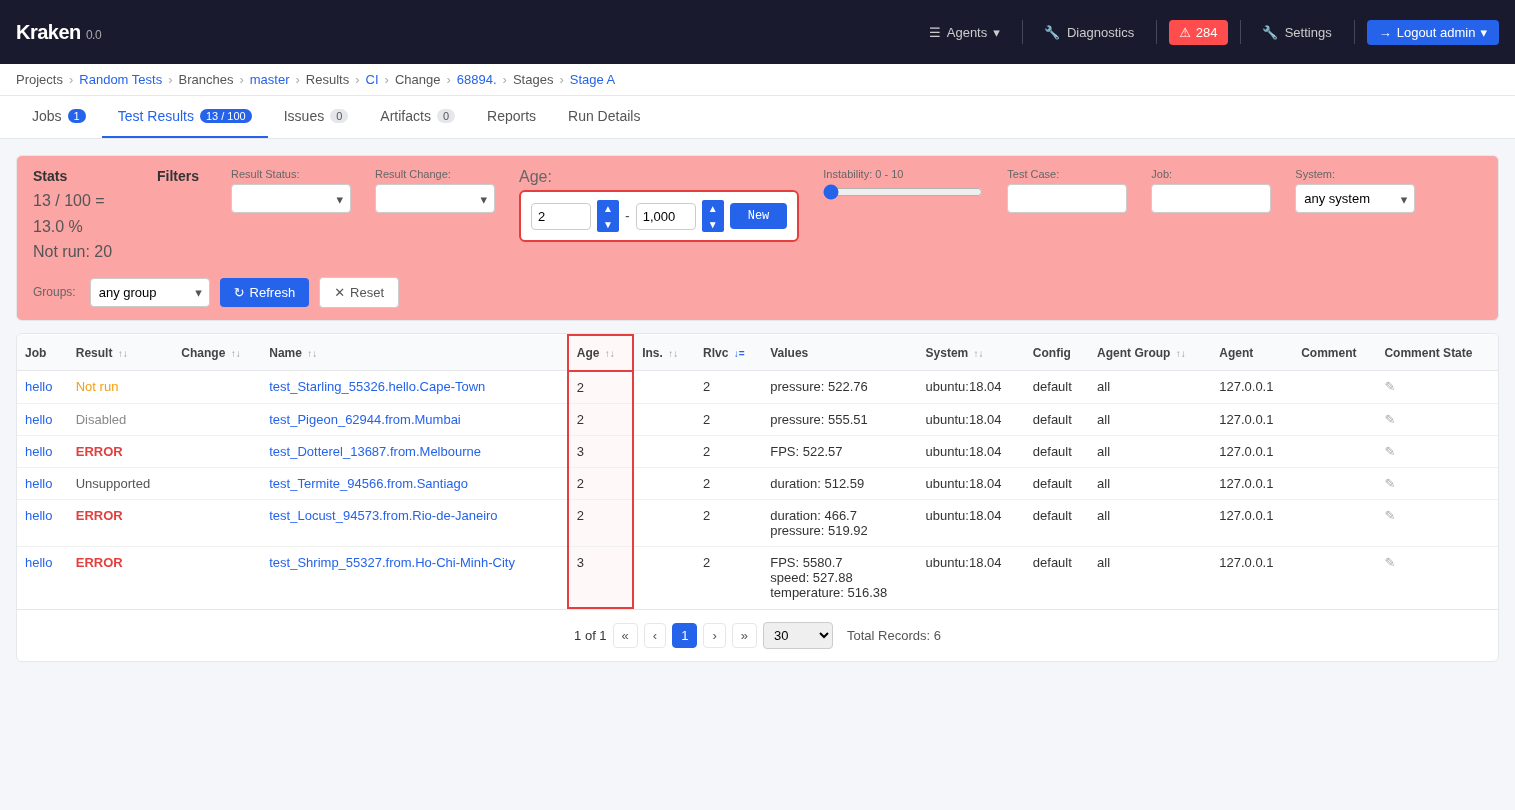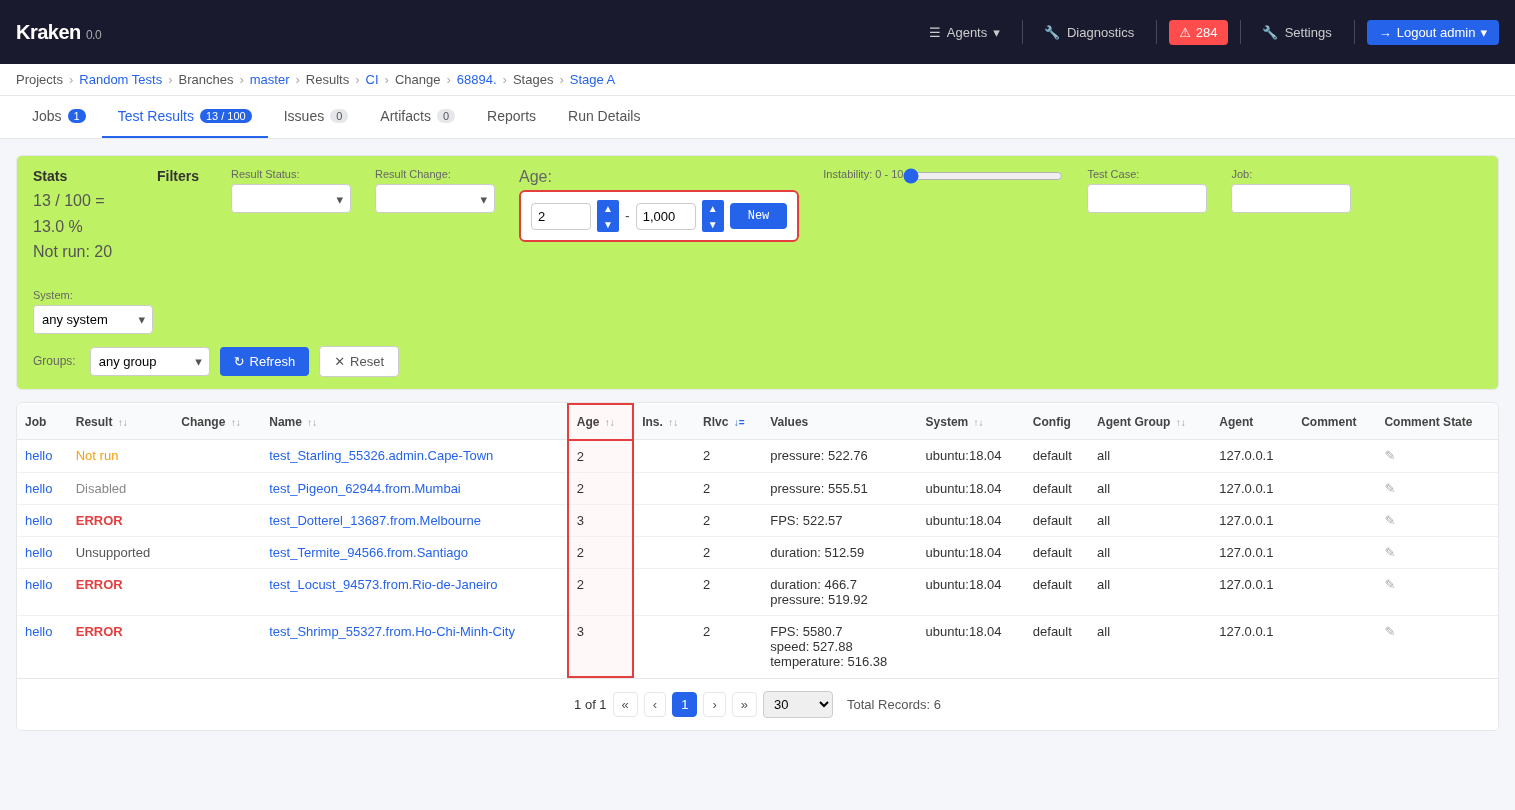--- a/index.html
+++ b/index.html
@@ -25,21 +25,21 @@
     .tabs { background: #fff; padding: 0 16px; display: flex; align-items: center; gap: 0; border-bottom: 1px solid #e5e7eb; }
     .tab { padding: 12px 16px; cursor: pointer; color: #555; border-bottom: 2px solid transparent; font-size: 14px; display: flex; align-items: center; gap: 6px; }
     .tab.active { color: #2563eb; border-bottom: 2px solid #2563eb; font-weight: 500; }
     .tab-badge { background: #2563eb; color: #fff; border-radius: 10px; padding: 1px 6px; font-size: 11px; }
     .tab-badge-gray { background: #e5e7eb; color: #555; border-radius: 10px; padding: 1px 6px; font-size: 11px; }
 
     
     .main { padding: 16px; background: #f5f6fa; min-height: calc(100vh - 140px); }
 
     
-    .filters-row { background: #bef264; border: 1px solid #e5e7eb; border-radius: 6px; padding: 12px 16px; margin-bottom: 12px; }
+    .filters-row { background: #fca5a5; border: 1px solid #e5e7eb; border-radius: 6px; padding: 12px 16px; margin-bottom: 12px; }
     .filters-top { display: flex; align-items: flex-start; gap: 24px; flex-wrap: wrap; }
     .stats-block { min-width: 100px; }
     .stats-title { font-weight: 600; font-size: 14px; margin-bottom: 4px; }
     .stats-val { font-size: 16px; color: #555; line-height: 1.6; }
     .filters-label { font-size: 11px; color: #666; margin-bottom: 4px; }
     .filter-item { display: flex; flex-direction: column; }
     .select-wrap { position: relative; display: inline-block; }
     .select-wrap select { appearance: none; background: #fff; border: 1px solid #ccc; border-radius: 4px; padding: 6px 28px 6px 8px; font-size: 13px; cursor: pointer; min-width: 120px; }
     .select-wrap::after { content: '▾'; position: absolute; right: 8px; top: 50%; transform: translateY(-50%); pointer-events: none; color: #555; }
 
@@ -48,21 +48,21 @@
     .age-label { font-size: 16px; color: #666; margin-bottom: 4px; }
     .age-input { width: 60px; border: 1px solid #ccc; border-radius: 4px; padding: 5px 6px; font-size: 13px; }
     .spin-btn-group { display: flex; flex-direction: column; }
     .spin-btn { background: #2563eb; border: none; color: #fff; width: 22px; height: 16px; cursor: pointer; font-size: 10px; display: flex; align-items: center; justify-content: center; }
     .spin-btn:first-child { border-radius: 2px 2px 0 0; }
     .spin-btn:last-child { border-radius: 0 0 2px 2px; }
     .age-dash { font-size: 14px; color: #555; }
     .new-btn { background: #2563eb; color: #fff; border: none; border-radius: 4px; padding: 6px 18px; cursor: pointer; font-size: 12px; font-weight: 500; font-family: Liberation Mono, monospace; }
 
     
-    .instability-block { display: flex; }
+    .instability-block { display: flex; flex-direction: column; }
     .slider { width: 160px; accent-color: #2563eb; }
 
     
     .filters-bottom { display: flex; align-items: center; gap: 10px; margin-top: 12px; }
     .groups-label { font-size: 12px; color: #666; margin-right: 4px; }
     .refresh-btn { background: #2563eb; color: #fff; border: none; border-radius: 4px; padding: 7px 14px; cursor: pointer; font-size: 13px; display: flex; align-items: center; gap: 5px; }
     .reset-btn { background: #fff; color: #555; border: 1px solid #ccc; border-radius: 4px; padding: 7px 14px; cursor: pointer; font-size: 13px; display: flex; align-items: center; gap: 5px; }
 
     
     .table-wrap { background: #fff; border: 1px solid #e5e7eb; border-radius: 6px; overflow: hidden; }
@@ -291,21 +291,21 @@
           <th>Agent</th>
           <th>Comment</th>
           <th>Comment State</th>
         </tr>
       </thead>
       <tbody id="table-body">
       <tr>
       <td><a class="link">hello</a></td>
       <td><span class="status-notrun">Not run</span></td>
       <td></td>
-      <td><a class="link">test_Starling_55326.admin.Cape-Town</a></td>
+      <td><a class="link">test_Starling_55326.hello.Cape-Town</a></td>
       <td class="col-age">2</td>
       <td></td>
       <td>2</td>
       <td>pressure: 522.76</td>
       <td>ubuntu:18.04</td>
       <td>default</td>
       <td>all</td>
       <td>127.0.0.1</td>
       <td></td>
       <td><span class="edit-icon">✎</span></td>

